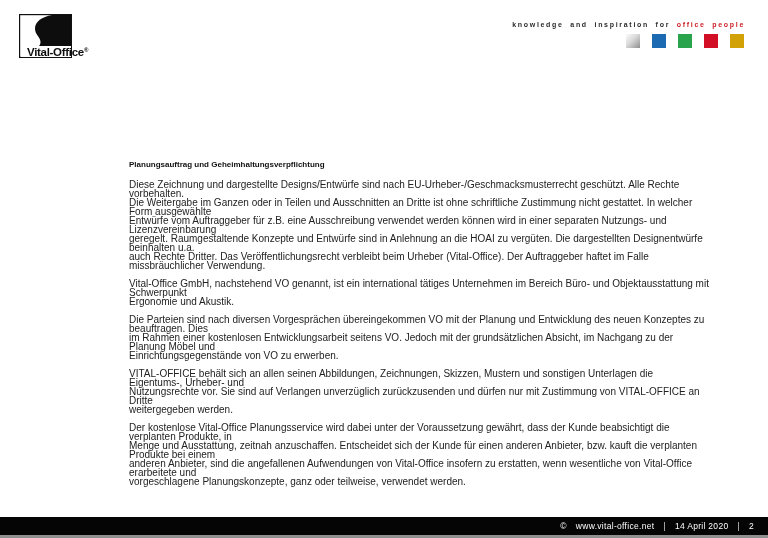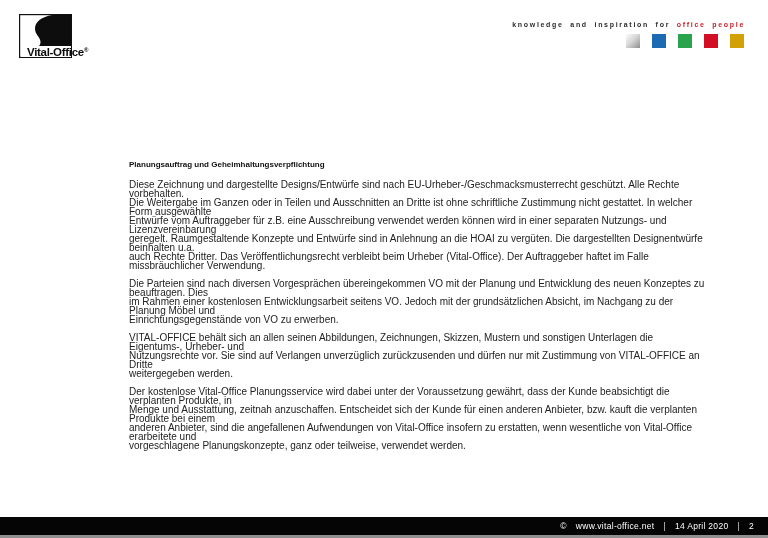--- a/index.html
+++ b/index.html
@@ -91,20 +91,22 @@
     <div class="sq" style="background: rgb(210, 161, 5);"></div>
   </div>
 
   <div class="content">
     <h1 class="doc-heading">Planungsauftrag und Geheimhaltungsverpflichtung</h1>
     <p class="para">Diese Zeichnung und dargestellte Designs/Entwürfe sind nach EU-Urheber-/Geschmacksmusterrecht geschützt. Alle Rechte vorbehalten.
 Die Weitergabe im Ganzen oder in Teilen und Ausschnitten an Dritte ist ohne schriftliche Zustimmung nicht gestattet. In welcher Form ausgewählte
 Entwürfe vom Auftraggeber für z.B. eine Ausschreibung verwendet werden können wird in einer separaten Nutzungs- und Lizenzvereinbarung
 geregelt. Raumgestaltende Konzepte und Entwürfe sind in Anlehnung an die HOAI zu vergüten. Die dargestellten Designentwürfe beinhalten u.a.
 auch Rechte Dritter. Das Veröffentlichungsrecht verbleibt beim Urheber (Vital-Office). Der Auftraggeber haftet im Falle missbräuchlicher Verwendung.</p>
+    <p class="para">Vital-Office GmbH, nachstehend VO genannt, ist ein international tätiges Unternehmen im Bereich Büro- und Objektausstattung mit Schwerpunkt
+Ergonomie und Akustik.</p>
     <p class="para">Die Parteien sind nach diversen Vorgesprächen übereingekommen VO mit der Planung und Entwicklung des neuen Konzeptes zu beauftragen. Dies
 im Rahmen einer kostenlosen Entwicklungsarbeit seitens VO. Jedoch mit der grundsätzlichen Absicht, im Nachgang zu der Planung Möbel und
 Einrichtungsgegenstände von VO zu erwerben.</p>
     <p class="para">VITAL-OFFICE behält sich an allen seinen Abbildungen, Zeichnungen, Skizzen, Mustern und sonstigen Unterlagen die Eigentums-, Urheber- und
 Nutzungsrechte vor. Sie sind auf Verlangen unverzüglich zurückzusenden und dürfen nur mit Zustimmung von VITAL-OFFICE an Dritte
 weitergegeben werden.</p>
     <p class="para">Der kostenlose Vital-Office Planungsservice wird dabei unter der Voraussetzung gewährt, dass der Kunde beabsichtigt die verplanten Produkte, in
 Menge und Ausstattung, zeitnah anzuschaffen. Entscheidet sich der Kunde für einen anderen Anbieter, bzw. kauft die verplanten Produkte bei einem
 anderen Anbieter, sind die angefallenen Aufwendungen von Vital-Office insofern zu erstatten, wenn wesentliche von Vital-Office erarbeitete und
 vorgeschlagene Planungskonzepte, ganz oder teilweise, verwendet werden.</p>

